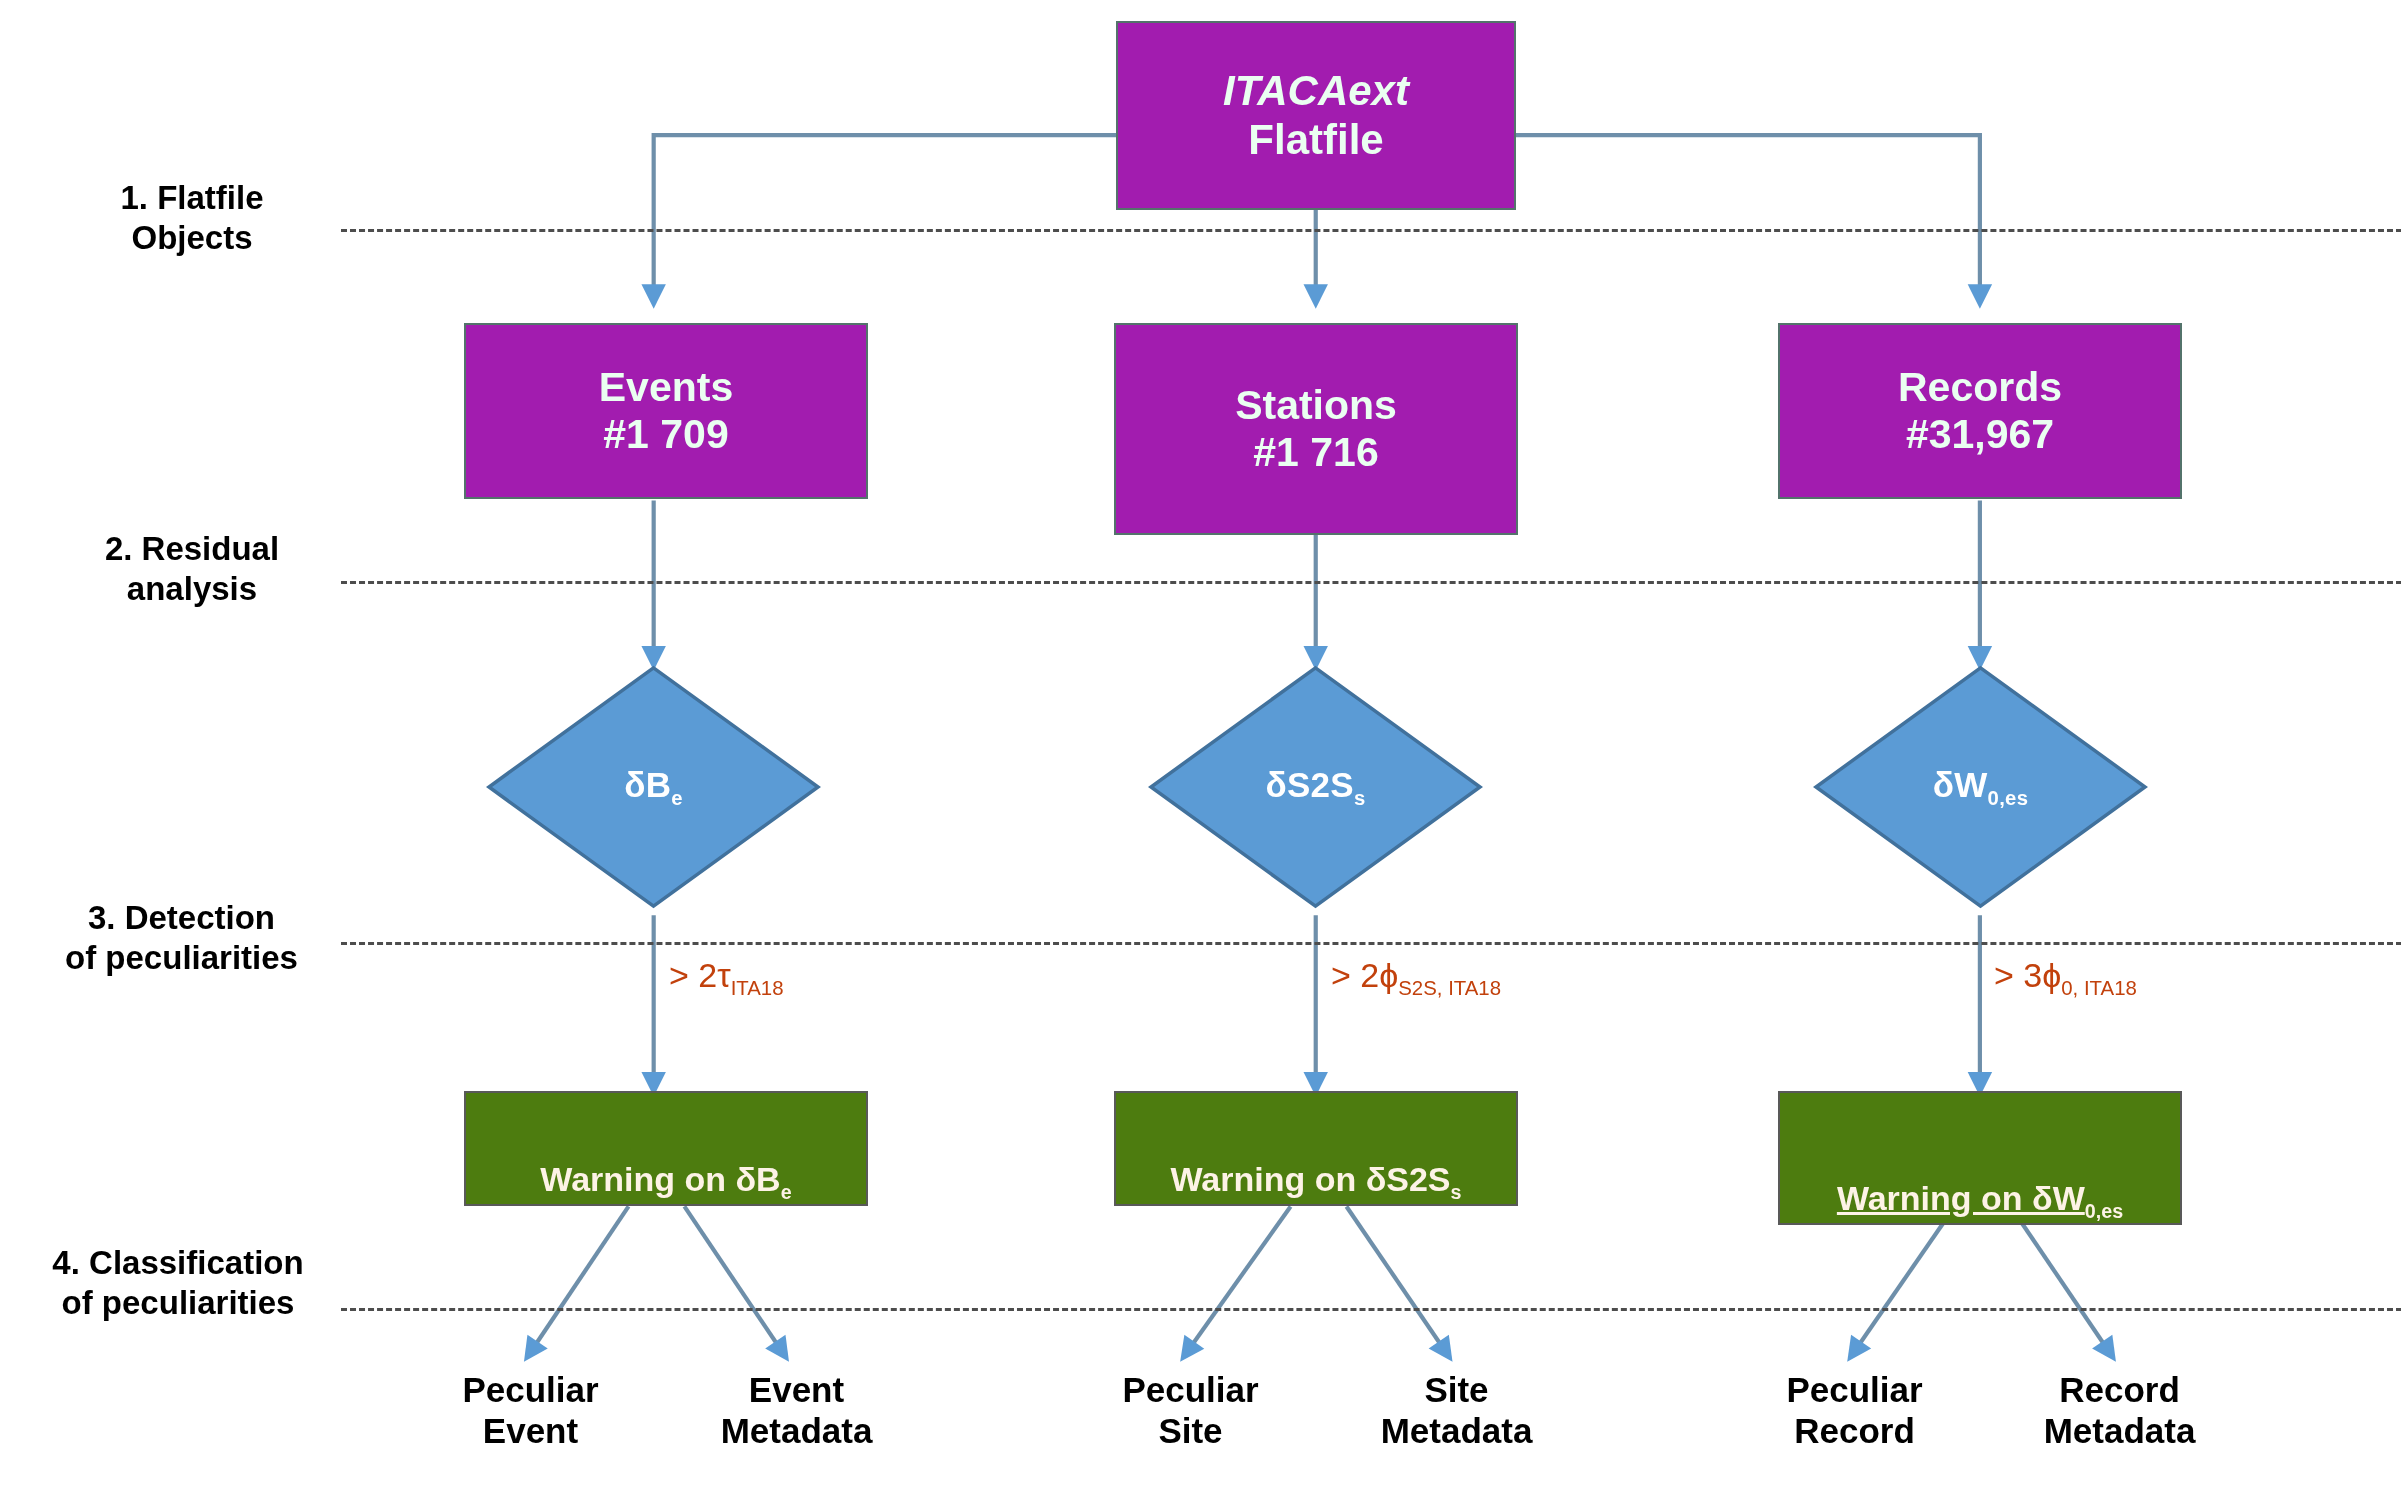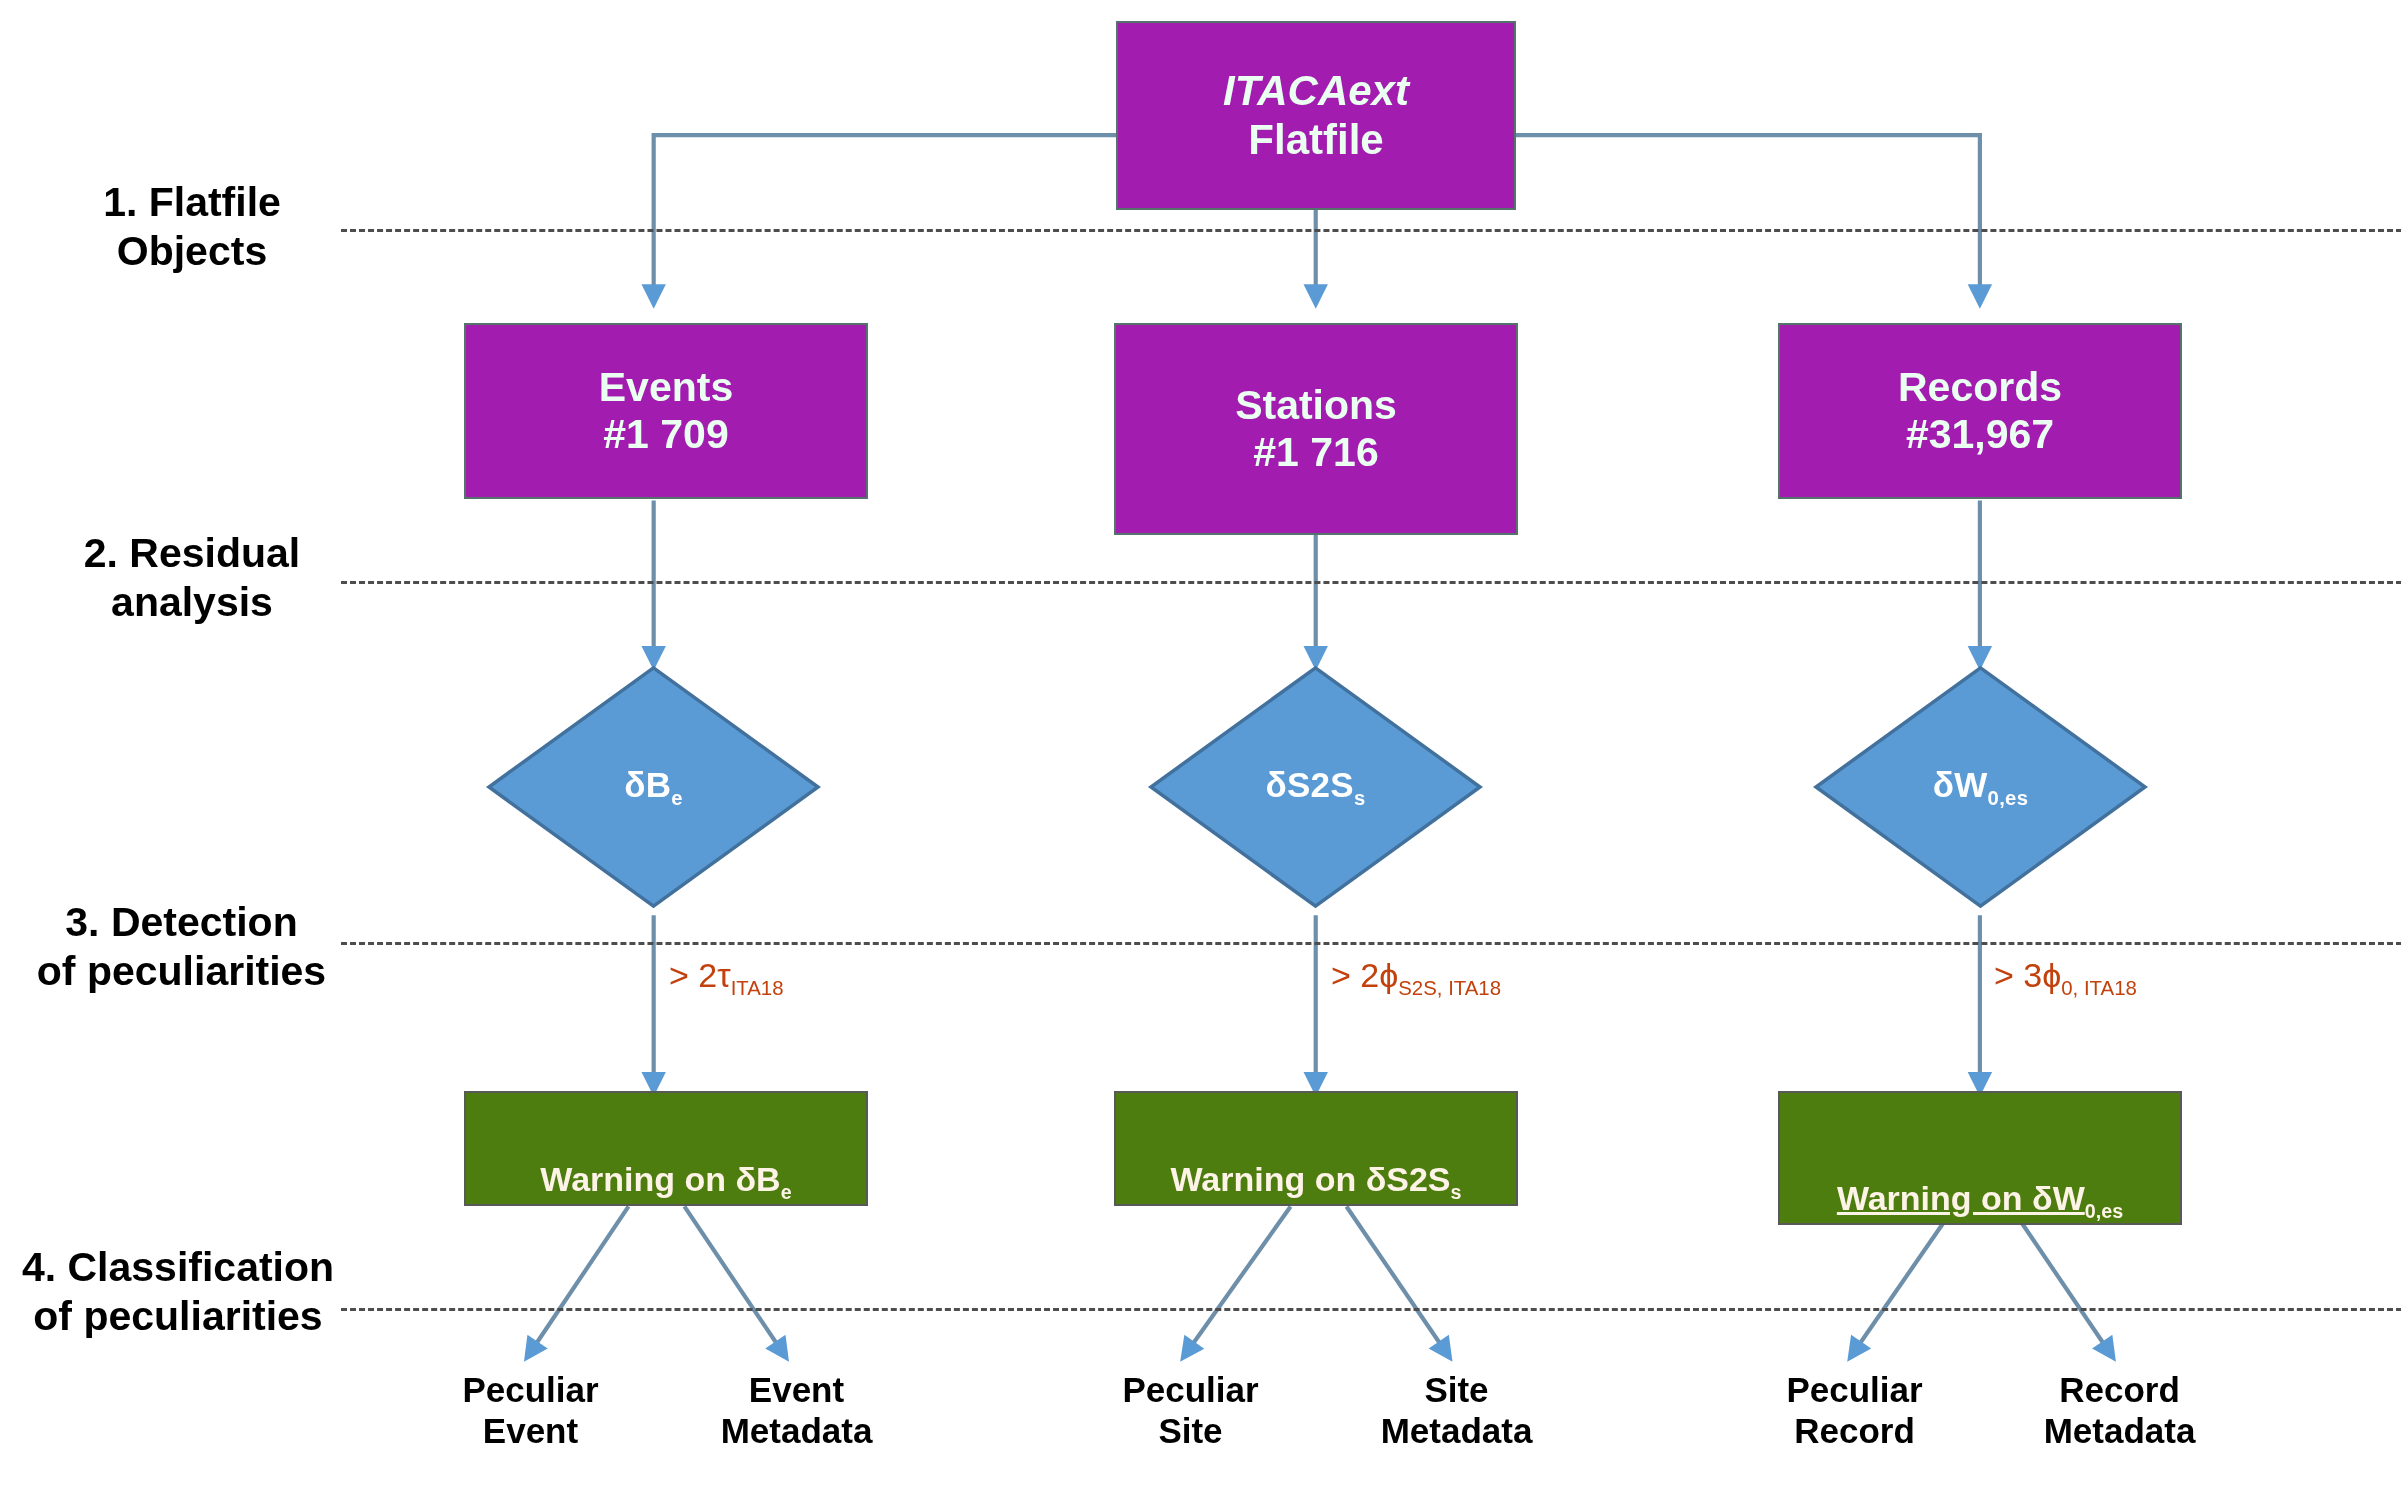--- a/index.html
+++ b/index.html
@@ -24,21 +24,21 @@
     width: 2401px;
     height: 1512px;
     pointer-events: none;
   }
 
   
   .stage-label {
     position: absolute;
     font-weight: bold;
     color: #000000;
-    font-size: 41px;
+    font-size: 33px;
     line-height: 1.20;
     text-align: center;
     white-space: pre-line;
   }
 
   
   .sep {
     position: absolute;
     height: 0;
     border-top: 3.5px dashed #4d4d4d;

